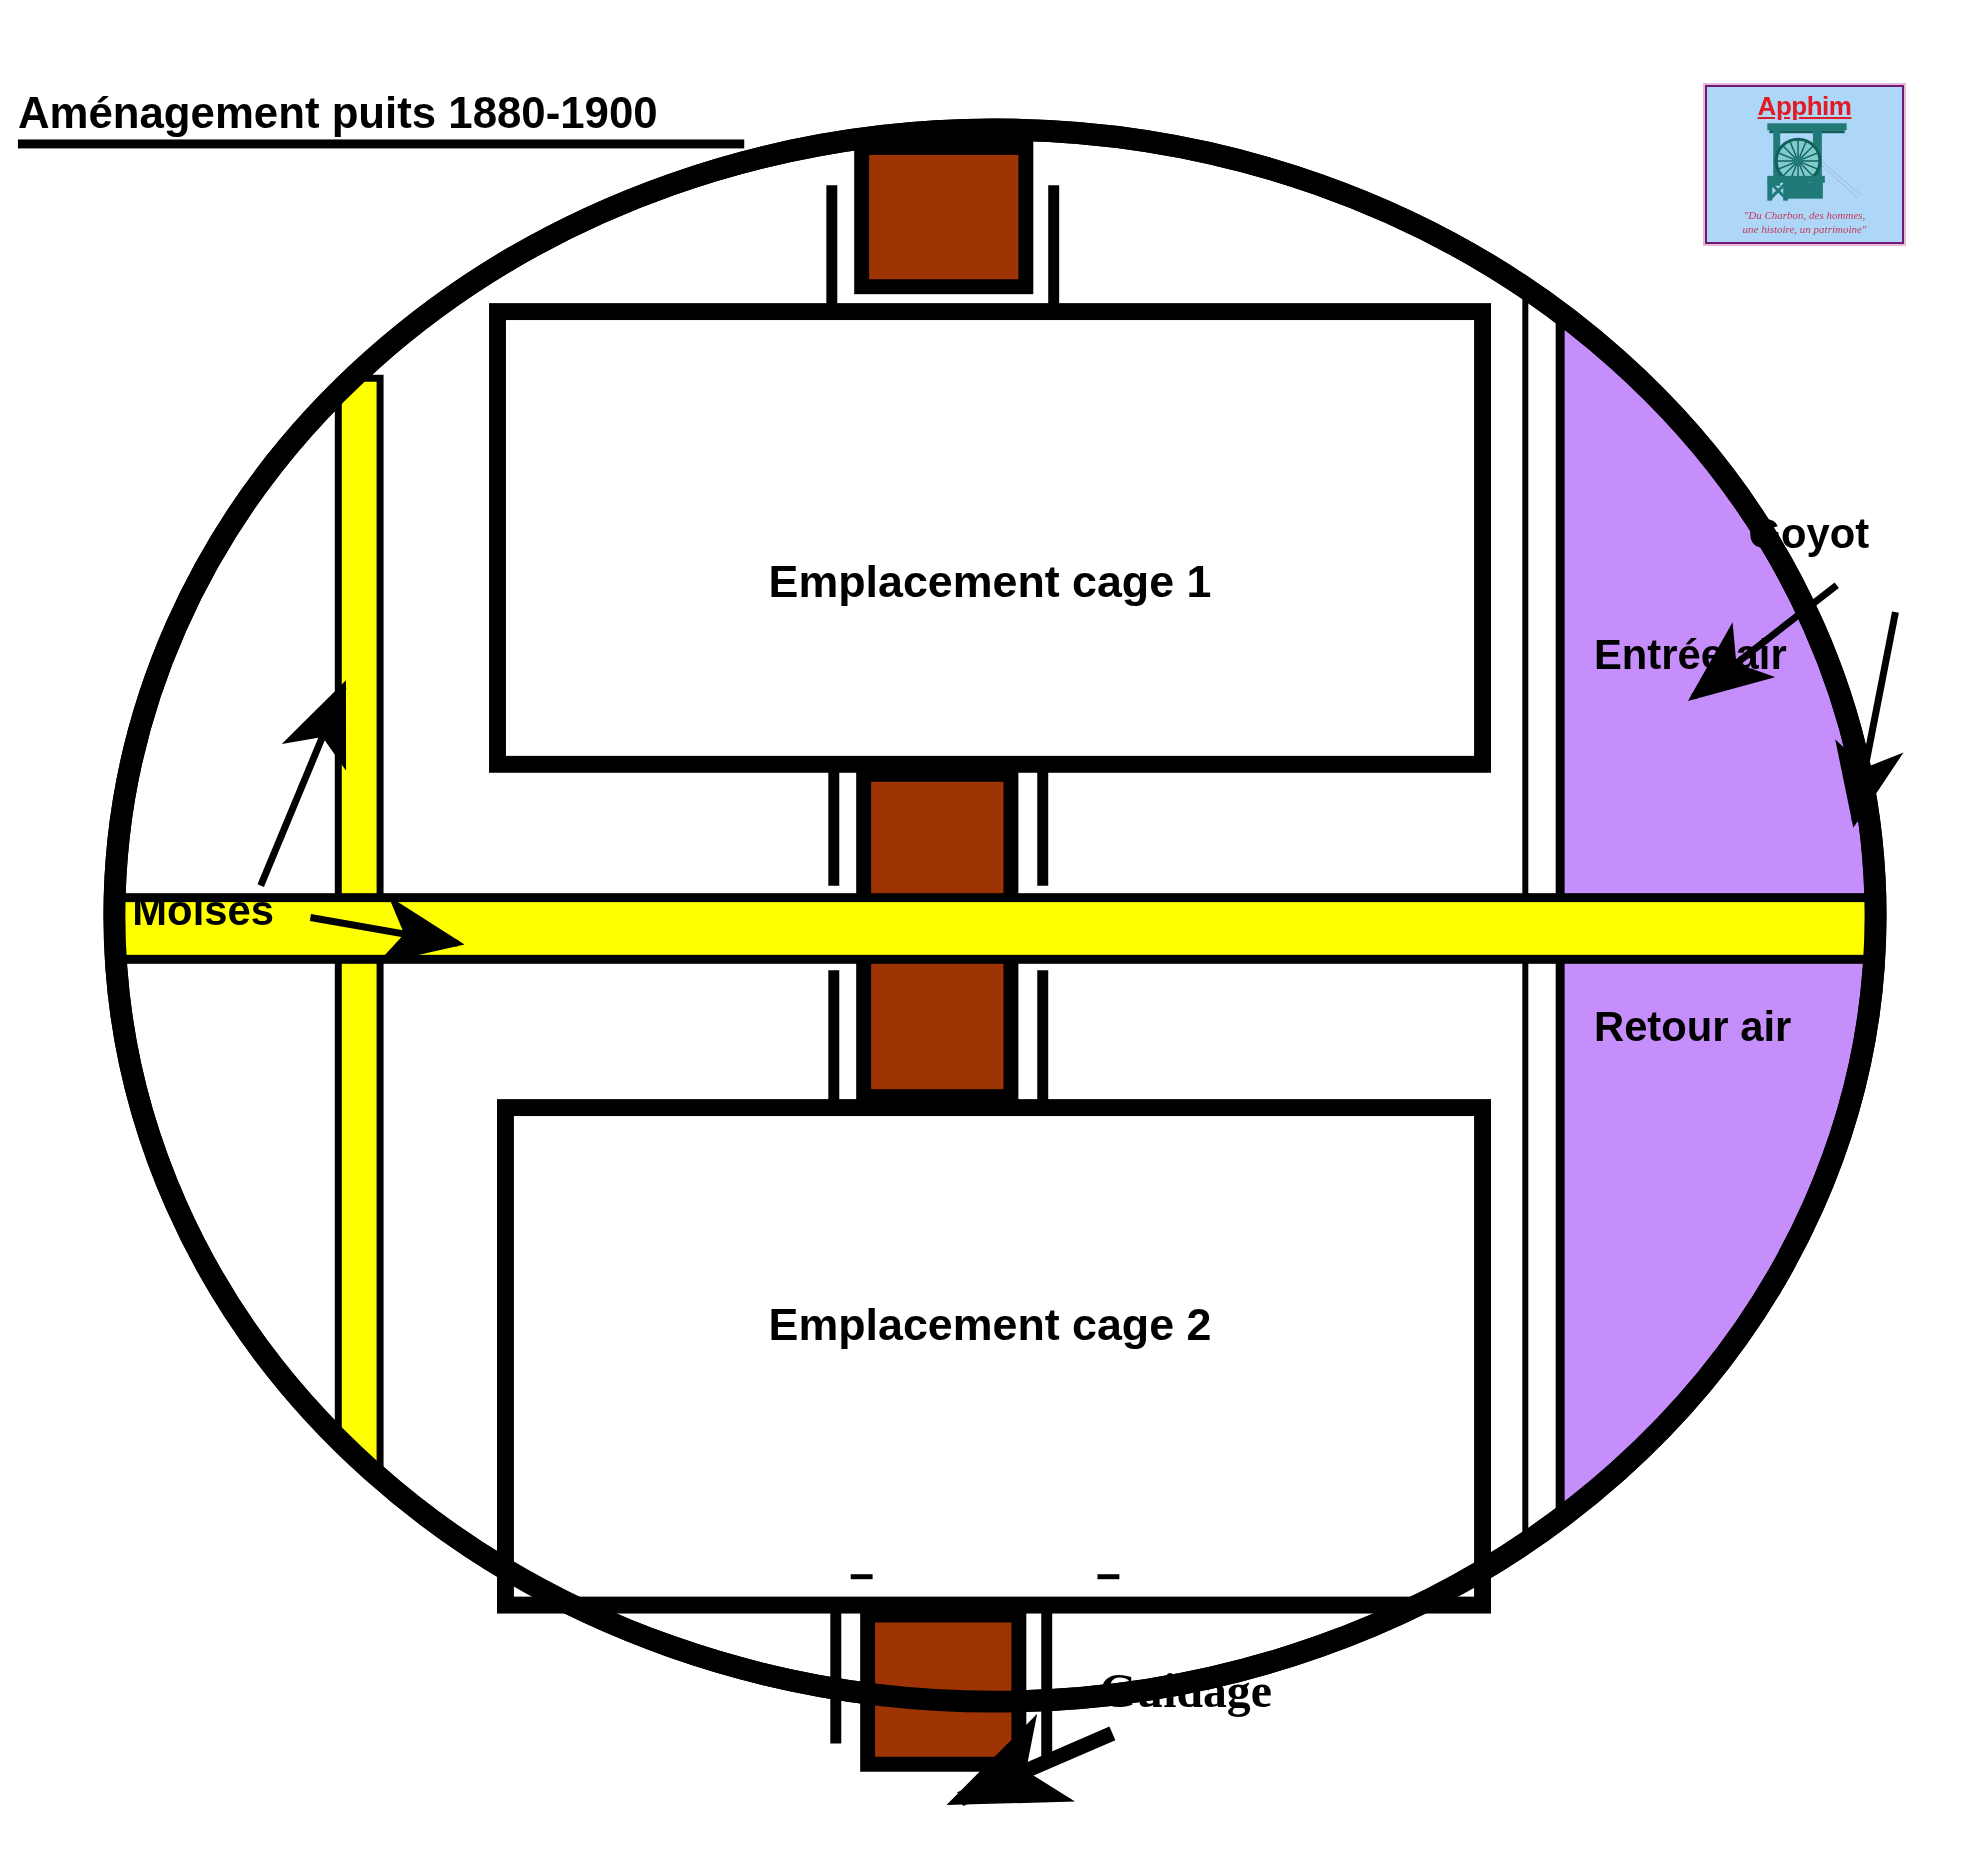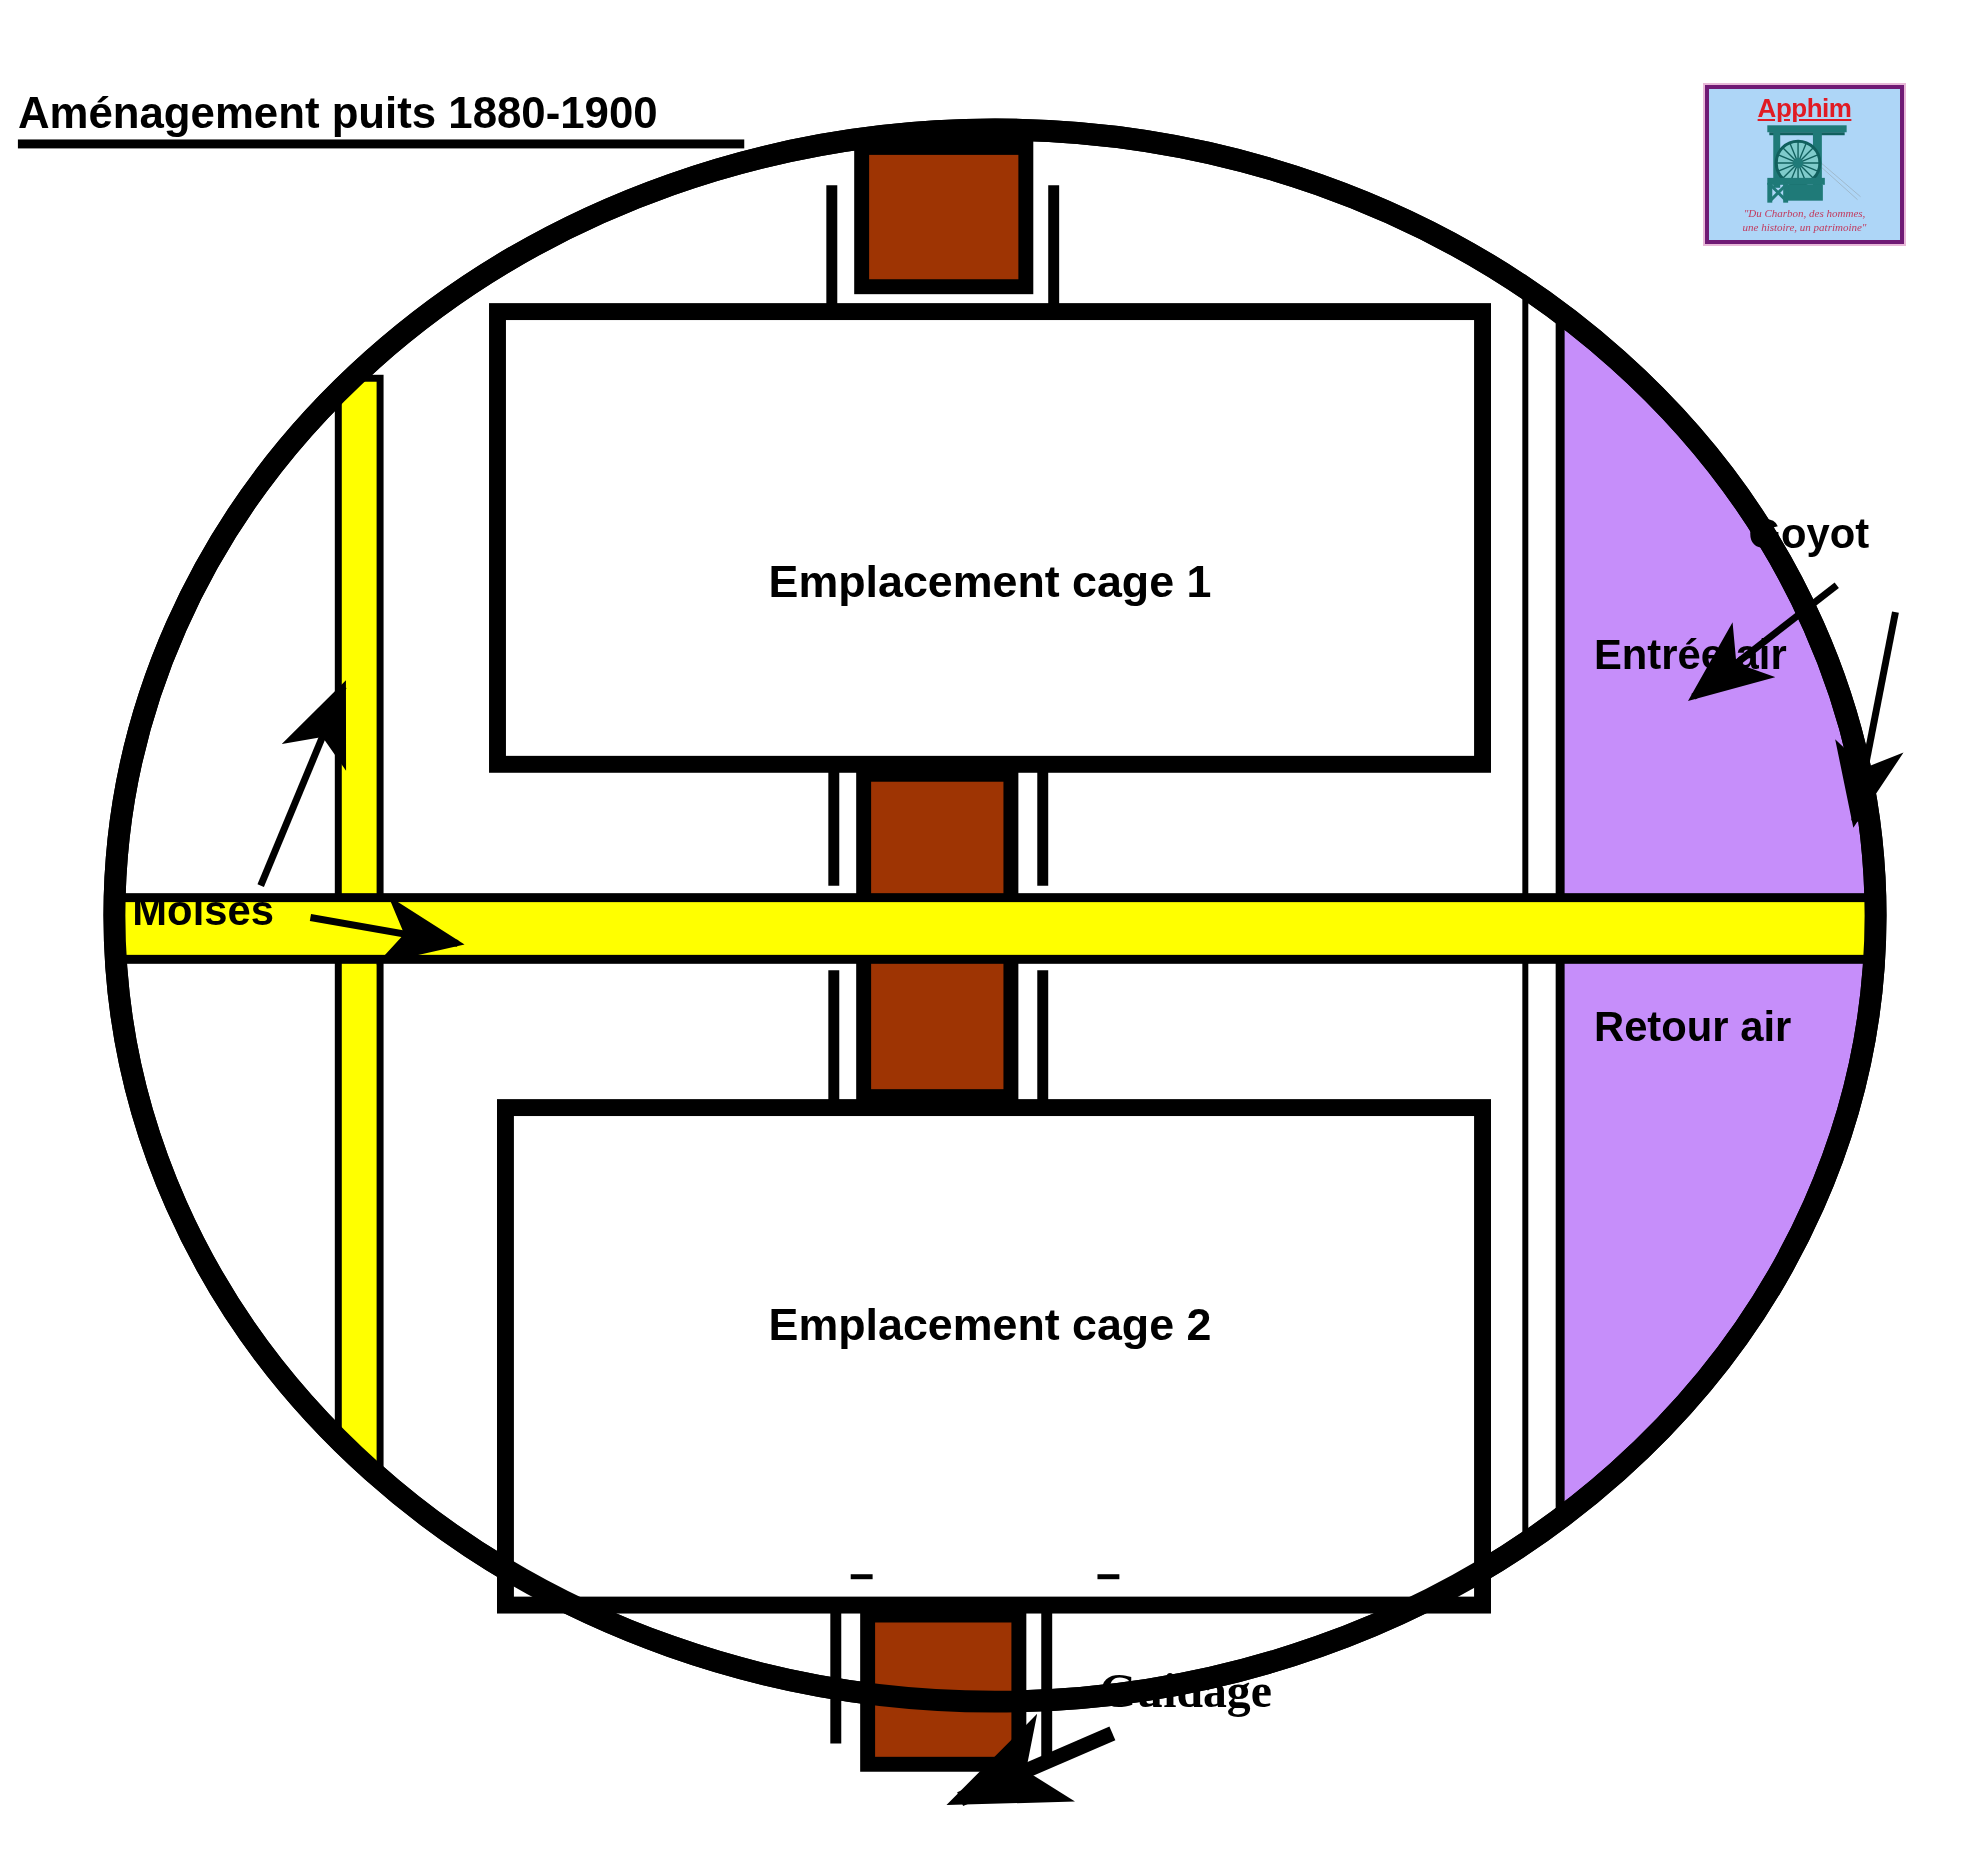--- a/index.html
+++ b/index.html
@@ -52,21 +52,21 @@
     fill: #000000;
   }
   
   #logo {
     position: absolute;
     left: 1705px;
     top: 85px;
     width: 199px;
     height: 159px;
     background: #AED6F7;
-    border: 4px solid #701a75;
+    border: 2px solid #701a75;
     outline: 2px solid #E8B8D8;
     outline-offset: 0px;
     box-sizing: border-box;
   }
   #logo-inner {
     position: relative;
     width: 100%;
     height: 100%;
   }
   .logo-title {

